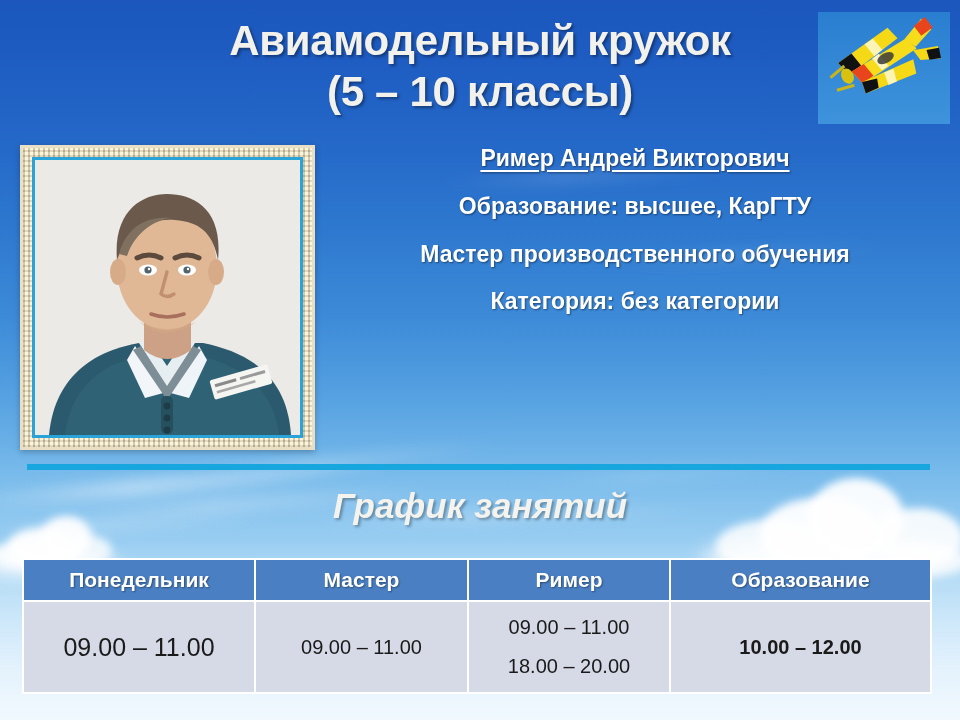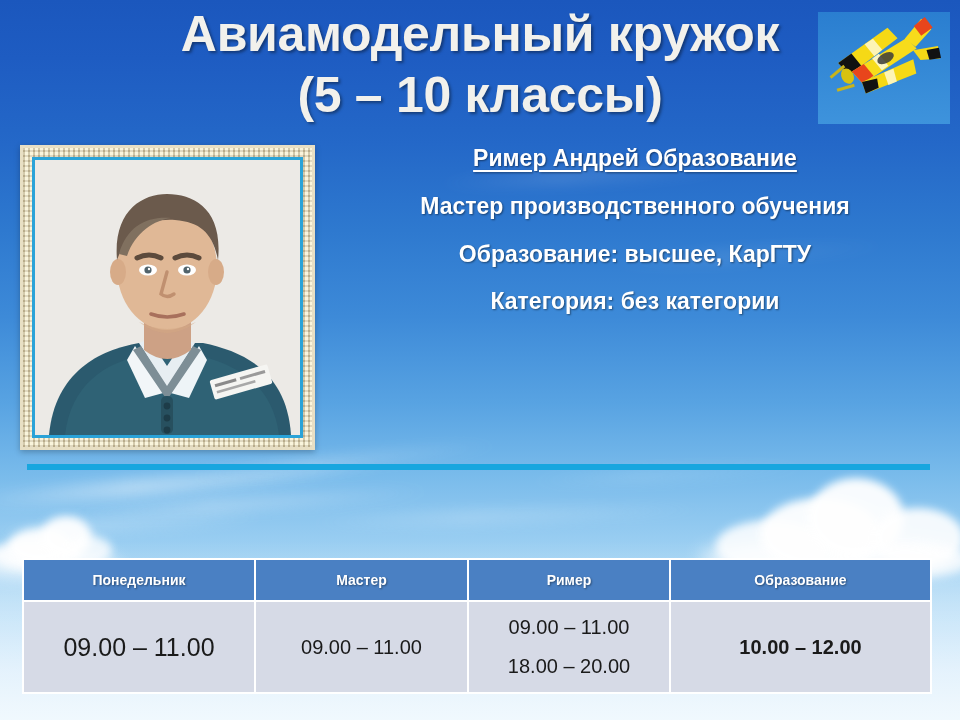--- a/index.html
+++ b/index.html
@@ -66,24 +66,24 @@
   .cr-f { left:840px; top:544px; width:130px; height:34px; opacity:.7; }
 
   
   .haze {
     position:absolute; left:0; right:0; bottom:0; height:180px;
     background:linear-gradient(180deg, rgba(255,255,255,0) 0%, rgba(255,255,255,.28) 55%, rgba(255,255,255,.55) 100%);
   }
 
   
   #title {
-    position:absolute; left:130px; top:4px; width:700px;
+    position:absolute; left:130px; top:15px; width:700px;
     text-align:center;
     color:#f2f1ec;
-    font-size:50px; font-weight:bold; line-height:1.22;
+    font-size:42px; font-weight:bold; line-height:1.22;
     letter-spacing:-.3px;
     text-shadow:2px 2px 3px rgba(0,0,0,.38);
   }
   #title .l2 { display:block; }
 
   
   #plane {
     position:absolute; left:818px; top:12px; width:132px; height:112px;
     overflow:hidden;
   }
@@ -153,21 +153,21 @@
     table-layout:fixed;
   }
   #schedule th, #schedule td {
     border:2px solid #ffffff;
     text-align:center;
     vertical-align:middle;
   }
   #schedule th {
     background:#4a80c3;
     color:#ffffff;
-    font-size:14px; font-weight:bold;
+    font-size:21px; font-weight:bold;
     height:42px;
     text-shadow:1px 1px 2px rgba(0,0,0,.40);
   }
   #schedule td {
     background:#d6dae6;
     color:#1a1a1a;
     height:92px;
     padding:4px 6px;
   }
   .col-a { width:232px; } .col-b { width:213px; }
@@ -301,28 +301,29 @@
           <rect x="176" y="212" width="60" height="20" rx="2" fill="#f5f5f2"></rect>
           <rect x="180" y="217" width="22" height="3" fill="#8a8a8a"></rect>
           <rect x="206" y="217" width="26" height="3" fill="#9a9a9a"></rect>
           <rect x="180" y="224" width="40" height="2.5" fill="#a8a8a8"></rect>
         </g>
       </svg>
     </div>
   </div>
 
   <div id="info">
-    <div class="line name">Ример Андрей Образование</div>
+    <div class="line name">Ример Андрей Викторович</div>
+    <div class="line">Образование: высшее, КарГТУ</div>
     <div class="line">Мастер производственного обучения</div>
-    <div class="line">Образование: высшее, КарГТУ</div>
     <div class="line">Категория: без категории</div>
   </div>
 
   <div id="divider"></div>
 
+  <div id="subtitle">График занятий</div>
 
   <table id="schedule">
     <colgroup>
       <col class="col-a">
         <col class="col-b">
         <col class="col-c">
         <col class="col-d">
     </colgroup>
     <thead>
       <tr>

